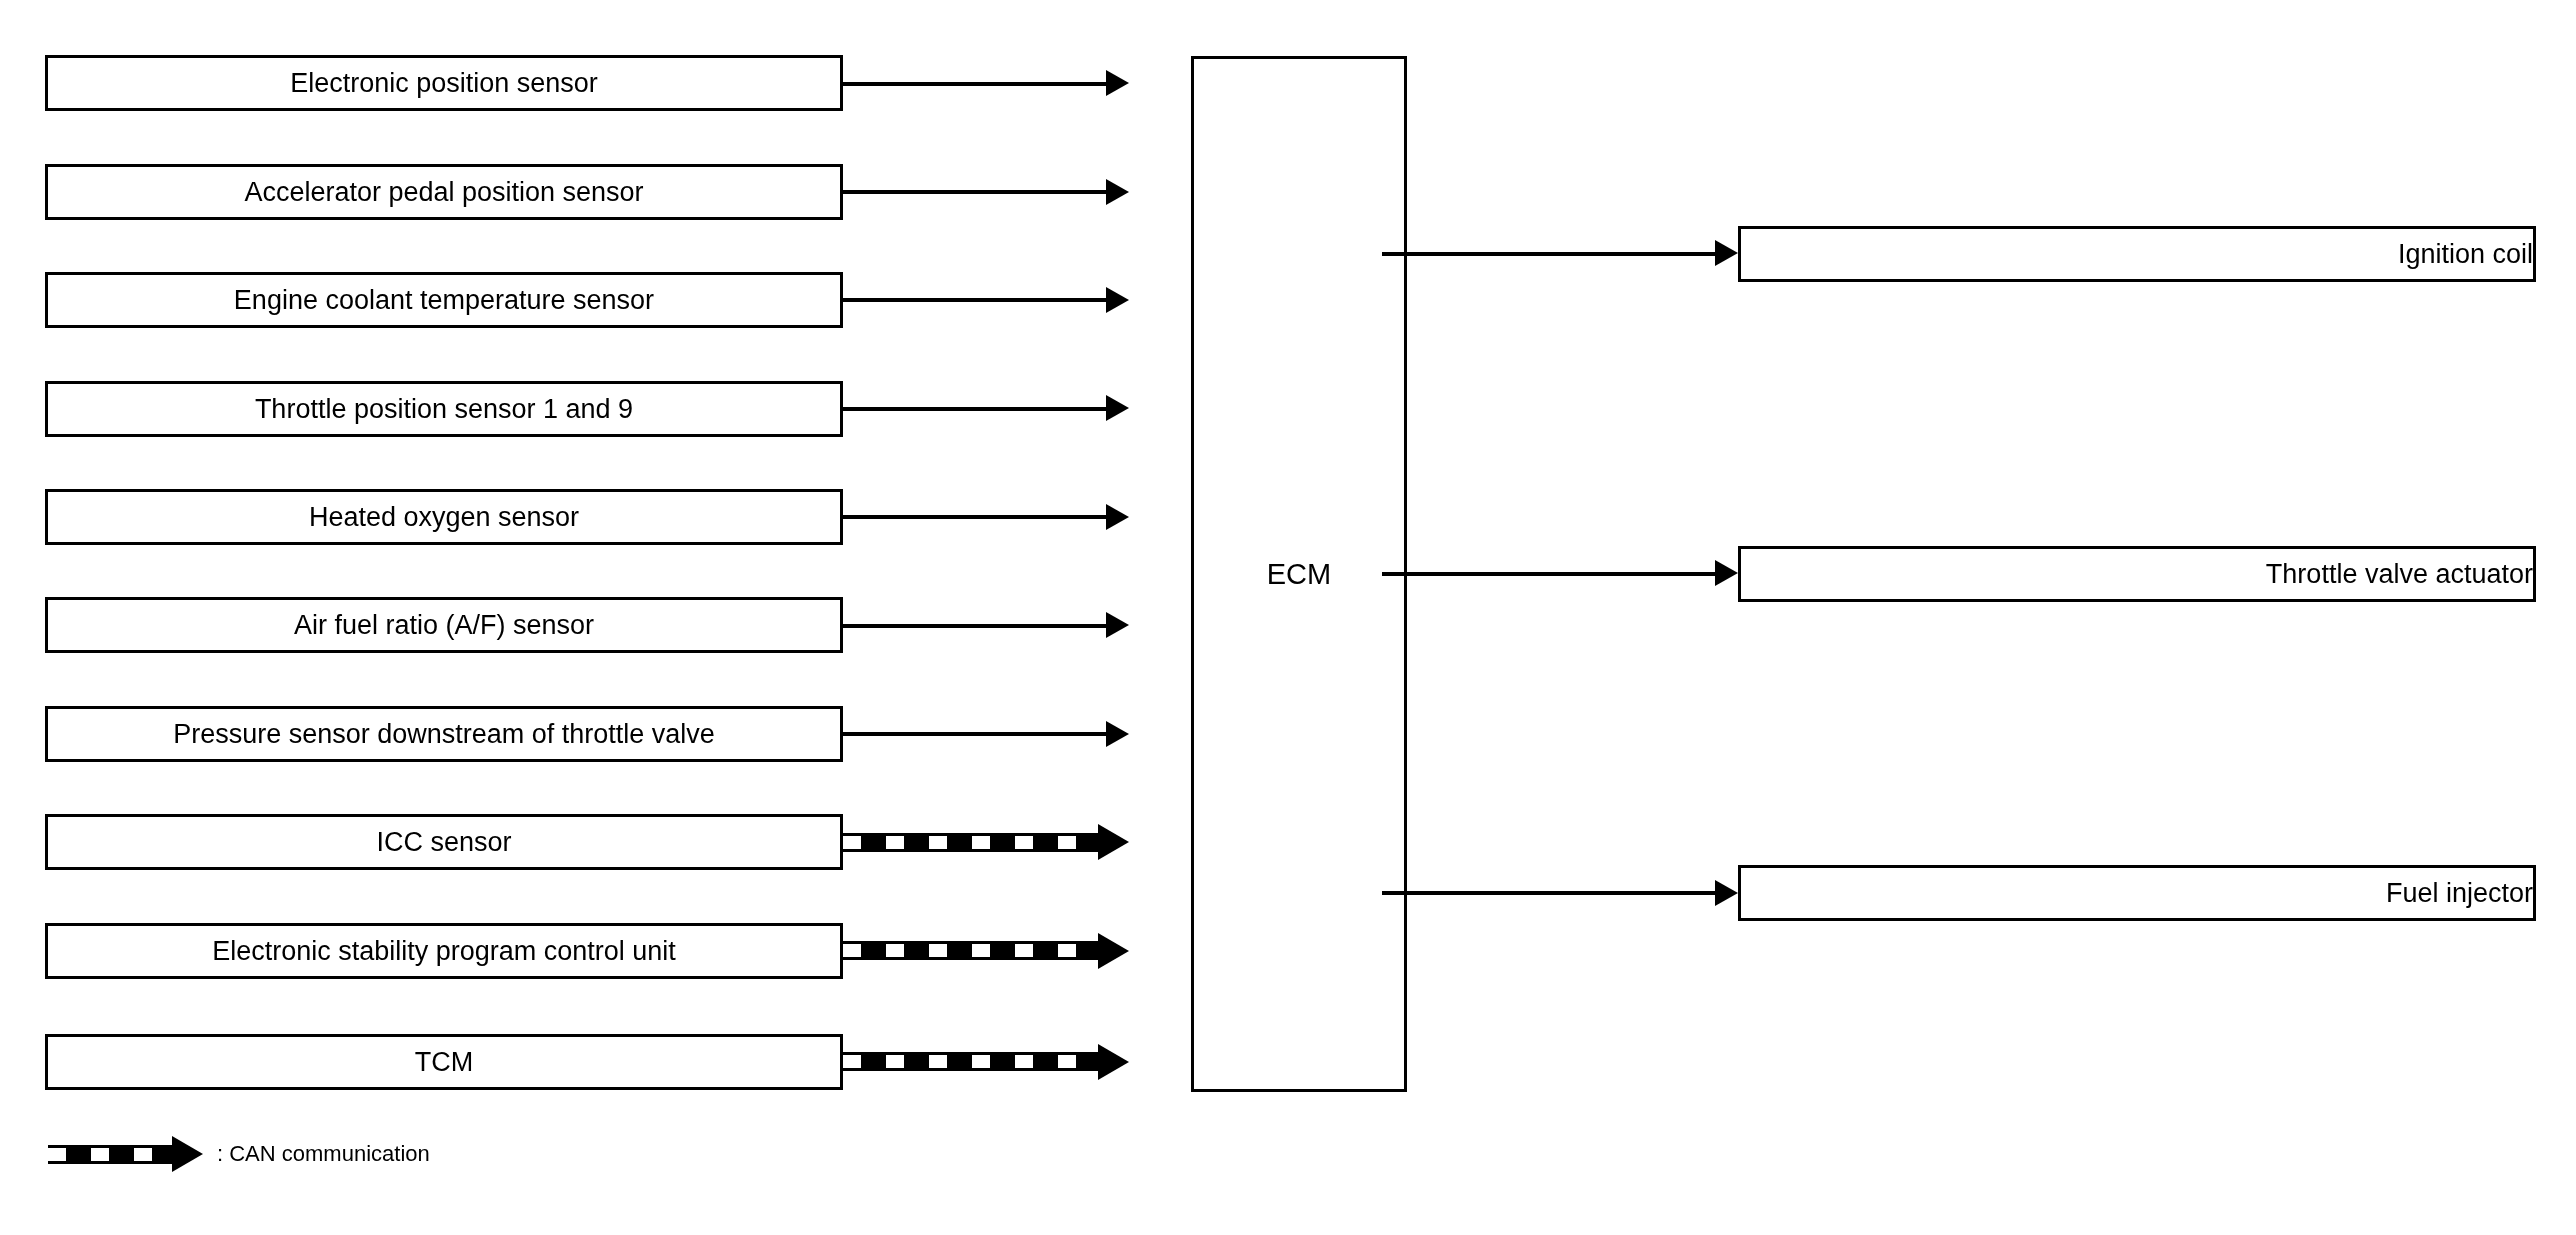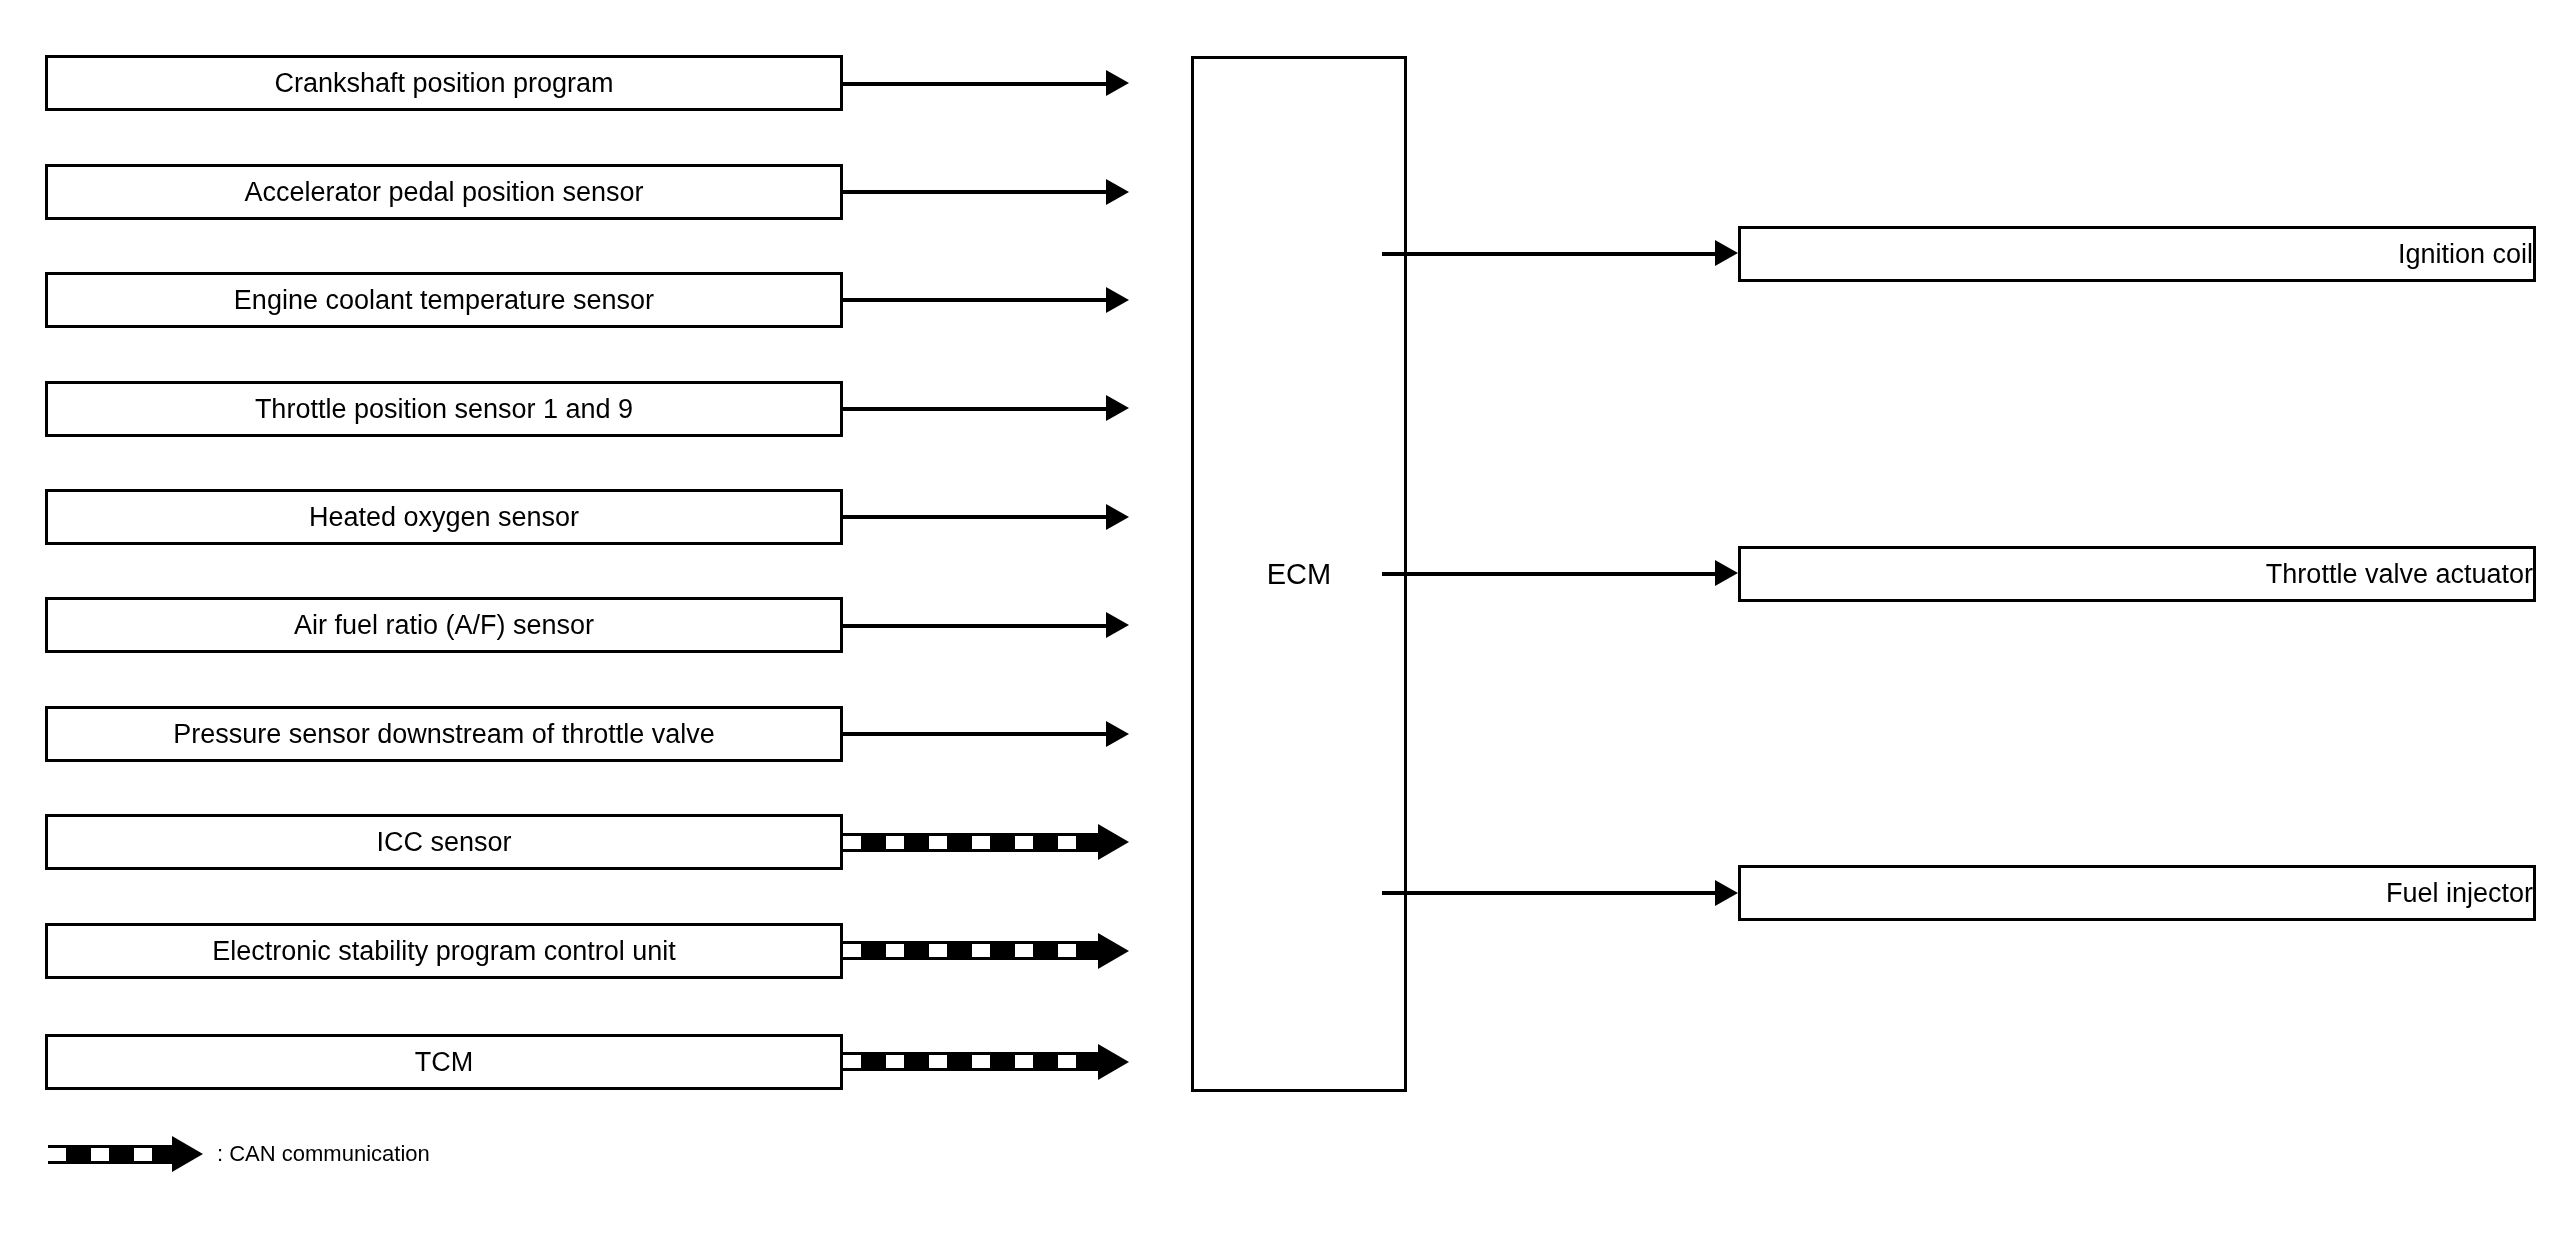--- a/index.html
+++ b/index.html
@@ -90,21 +90,21 @@
     font-size: 22px;
     white-space: pre;
   }
 </style>
 </head>
 <body>
 
 <div class="canvas">
 
   <div class="box lbox" style="top:55px">
-      <span>Crankshaft position program</span>
+      <span>Electronic position sensor</span>
     </div>
   <div class="box lbox" style="top:272px">
       <span>Engine coolant temperature sensor</span>
     </div>
   <div class="box lbox" style="top:164px">
       <span>Accelerator pedal position sensor</span>
     </div>
   <div class="box lbox" style="top:381px">
       <span>Throttle position sensor 1 and 9</span>
     </div>

